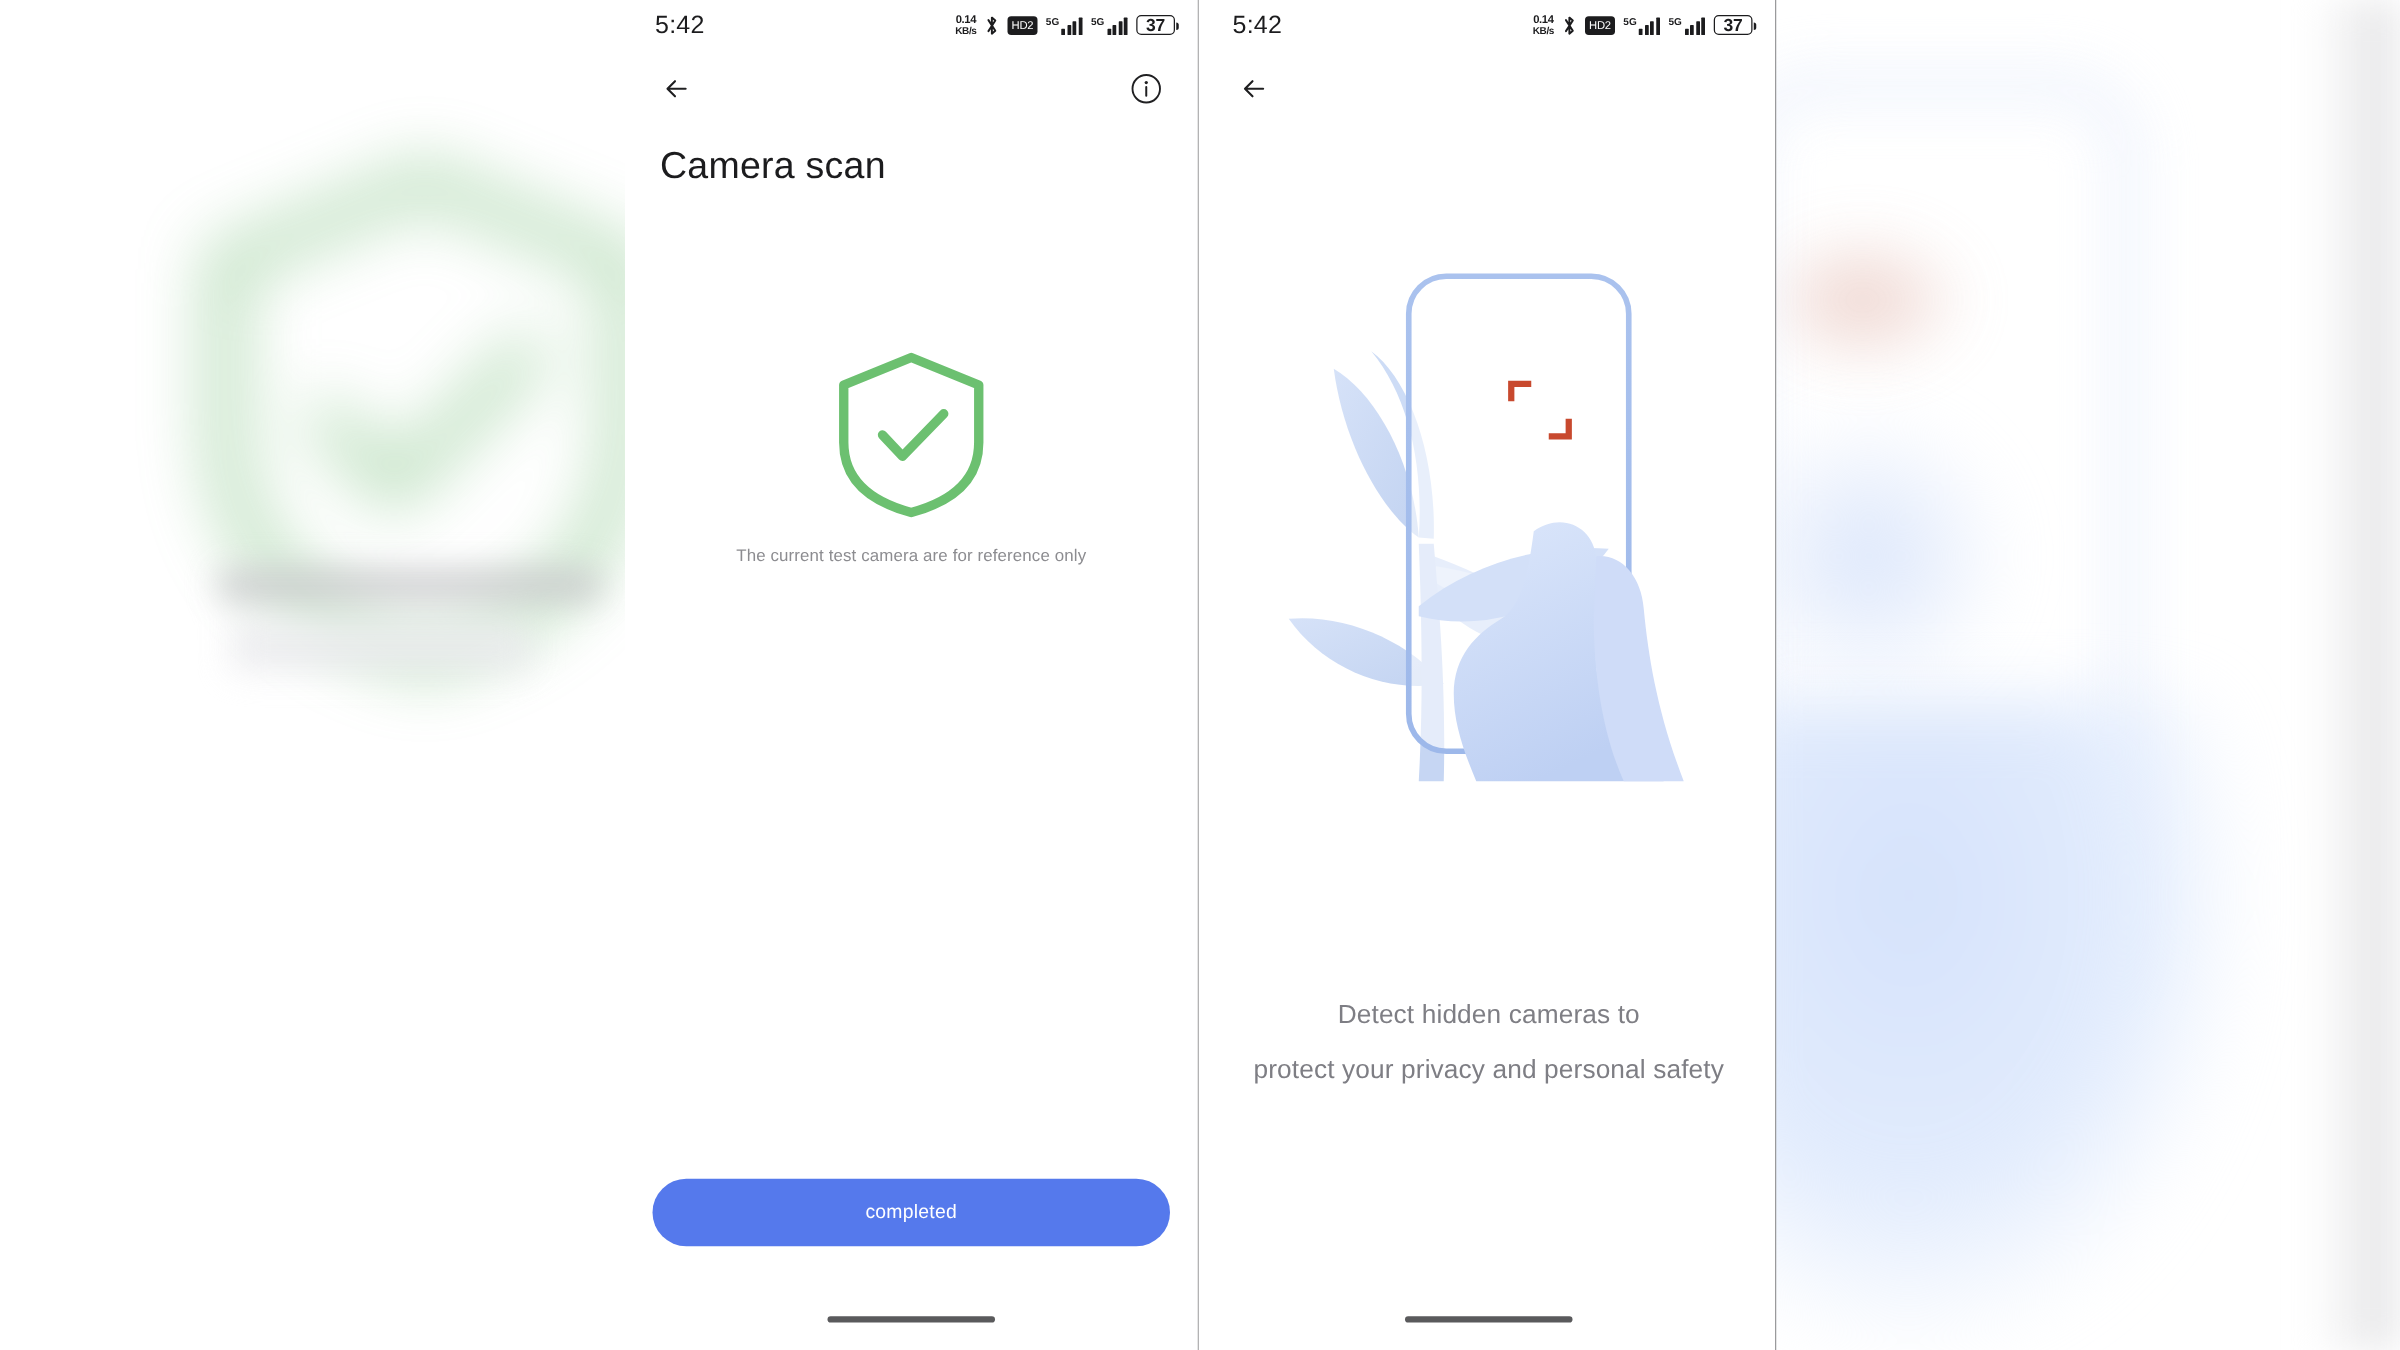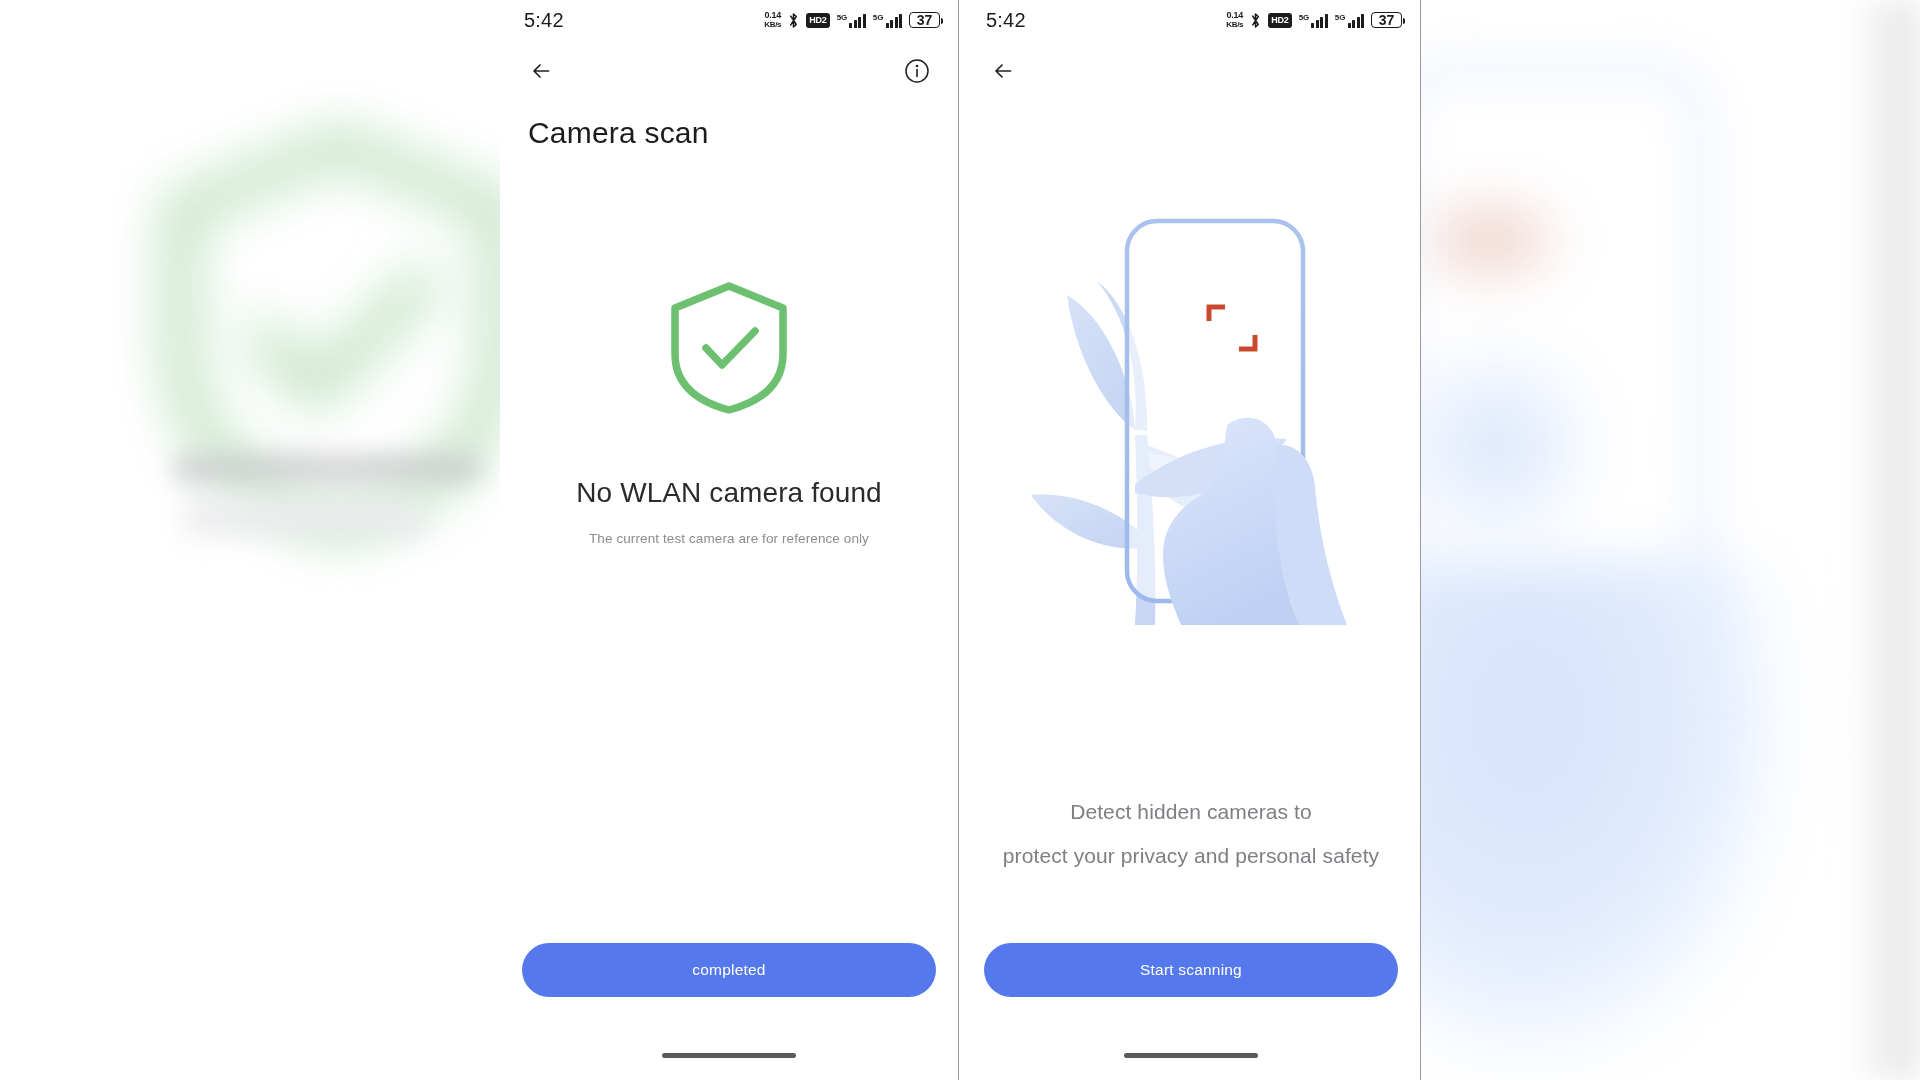--- a/index.html
+++ b/index.html
@@ -83,21 +83,21 @@
   .status-icons { display:flex; align-items:center; gap:7px; }
 
   .netspeed { display:flex; flex-direction:column; align-items:center;
               line-height:1; font-size:8px; font-weight:bold; color:#1c1c1e; }
   .netspeed .val { font-size:9px; letter-spacing:-.3px; }
   .netspeed .unit { font-size:8px; margin-top:1px; letter-spacing:-.3px; }
 
   .icon-bt { width:11px; height:17px; }
   .badge-hd {
     display:inline-flex; align-items:center; justify-content:center;
-    background:#1c1c1e; color:#fff; font-size:9px; font-weight:bold;
+    background:#1c1c1e; color:#fff; font-size:9px; font-weight:normal;
     border-radius:3px; padding:2px 3px; letter-spacing:-.2px; height:15px;
   }
   .sig { display:flex; align-items:flex-end; gap:1.5px; height:15px; }
   .sig i { width:3px; background:#1c1c1e; display:block; border-radius:.5px; }
   .sig i:nth-child(1){ height:5px; }
   .sig i:nth-child(2){ height:8px; }
   .sig i:nth-child(3){ height:11px; }
   .sig i:nth-child(4){ height:14px; }
   .sig-group { display:flex; align-items:flex-end; gap:2px; }
   .sig-label { font-size:8px; font-weight:bold; color:#1c1c1e; line-height:1;
@@ -250,21 +250,20 @@
 
   <div class="page-title">Camera scan</div>
 
   <div class="result-area">
     <span class="shield-ok">
       <svg viewBox="0 0 128 135">
         <path d="M64 6 L118 28 V74 C118 106 94 122 64 130 C34 122 10 106 10 74 V28 Z" fill="none" stroke="#6cc070" stroke-width="7.5" stroke-linejoin="round"></path>
         <path d="M41 68 l16 17 l33 -34" fill="none" stroke="#6cc070" stroke-width="7.5" stroke-linecap="round" stroke-linejoin="round"></path>
       </svg>
     </span>
-    <div class="result-title">No WLAN camera found</div>
     <div class="result-sub">The current test camera are for reference only</div>
   </div>
 
   <button class="cta">completed</button>
   <div class="home-ind"></div>
 </div>
 
 <div class="panel right">
 
   <div class="statusbar">
@@ -361,15 +360,14 @@
                  L 268 430 C 250 390 244 340 244 300 Z" fill="#cfdcf8"></path>
       </g>
     </svg>
   </div>
 
   <div class="illus-desc">
     <div>Detect hidden cameras to</div>
     <div>protect your privacy and personal safety</div>
   </div>
 
-  <button class="cta">Start scanning</button>
   <div class="home-ind"></div>
 </div>
 
 </body></html>

